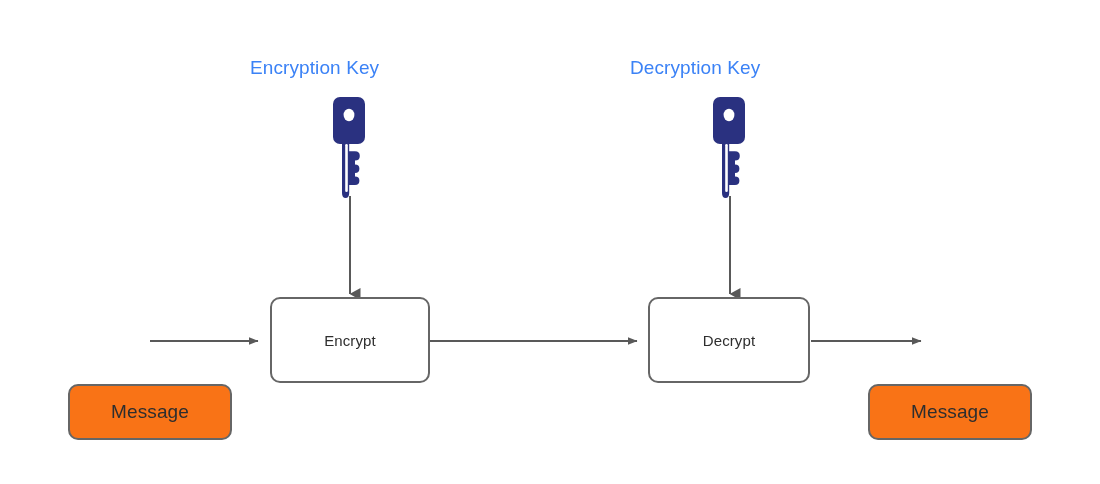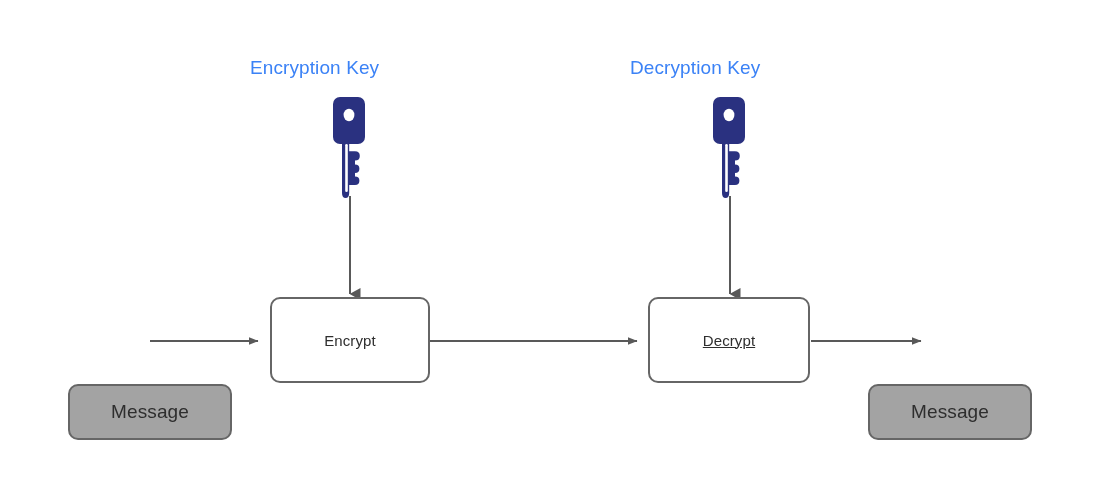--- a/index.html
+++ b/index.html
@@ -35,21 +35,21 @@
     display: flex;
     align-items: center;
     justify-content: center;
     font-size: 15px;
     color: #2e2e2e;
     letter-spacing: 0.1px;
   }
   .data-box {
     position: absolute;
     box-sizing: border-box;
-    background: #a3a3a3;
+    background: #f97316;
     border: 2px solid #666666;
     border-radius: 10px;
     display: flex;
     align-items: center;
     justify-content: center;
     font-size: 19px;
     color: #2e2e2e;
     letter-spacing: 0.1px;
   }
 
@@ -155,20 +155,20 @@
                q4.8,0 4.8,-4.6
                q0,-4.6 -4.8,-4.6
                L21.2,54.3
                L21.2,45 Z" fill="#2A3180"></path>
       <rect x="17.2" y="47" width="2.6" height="48" rx="1.3" fill="#ffffff"></rect>
     </svg>
   </div>
 
   <div class="node-box" style="left:270px; top:297px; width:160px; height:86px;">Encrypt</div>
 
-  <div class="node-box" style="left:648px; top:297px; width:162px; height:86px;text-decoration:underline;">Decrypt</div>
+  <div class="node-box" style="left:648px; top:297px; width:162px; height:86px;">Decrypt</div>
 
   <div class="data-box" style="left:68px; top:384px; width:164px; height:56px;">Message</div>
 
 
   <div class="data-box" style="left:868px; top:384px; width:164px; height:56px;">Message</div>
 
 </div>
 
 </body></html>

